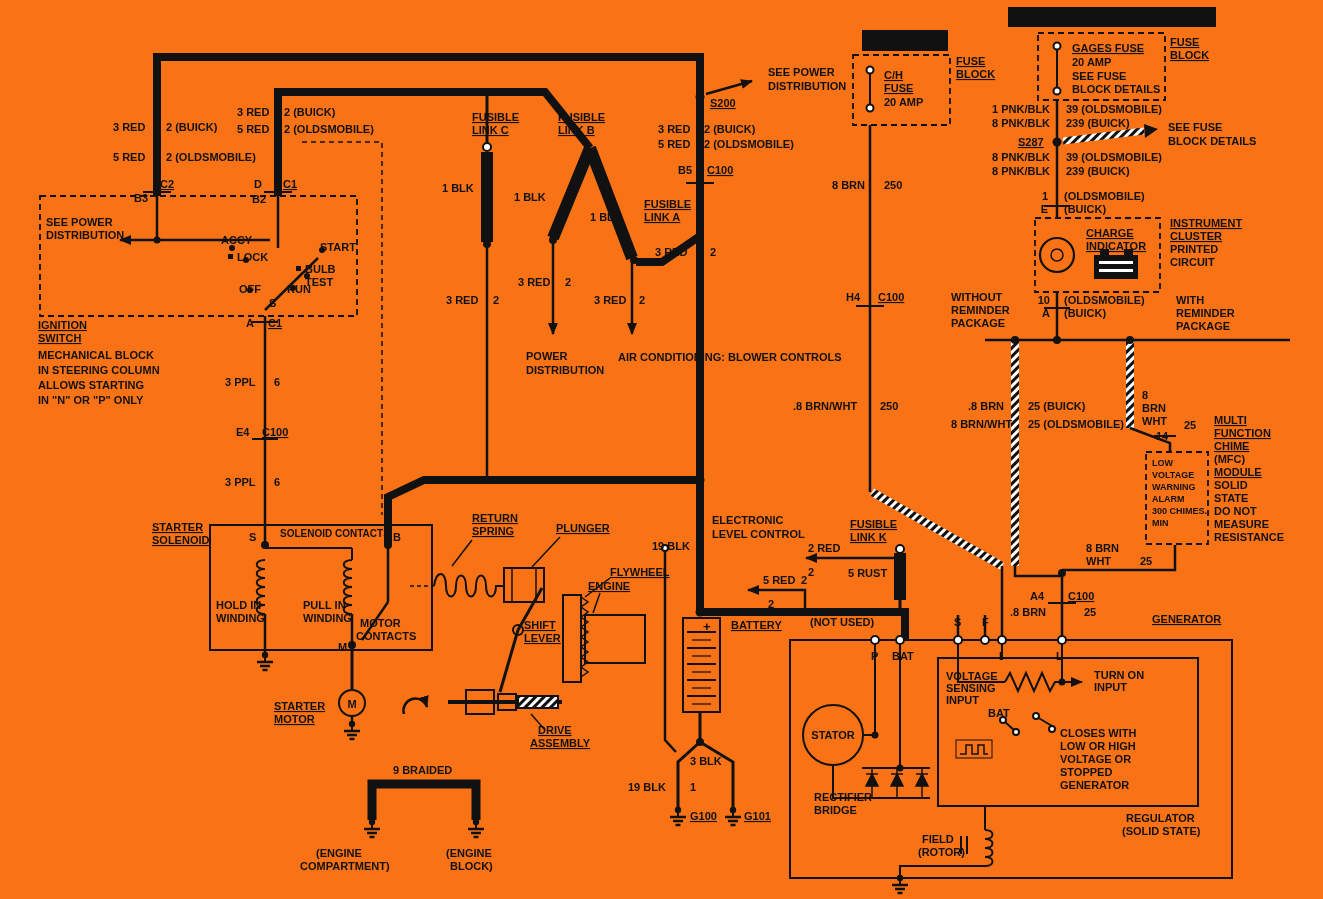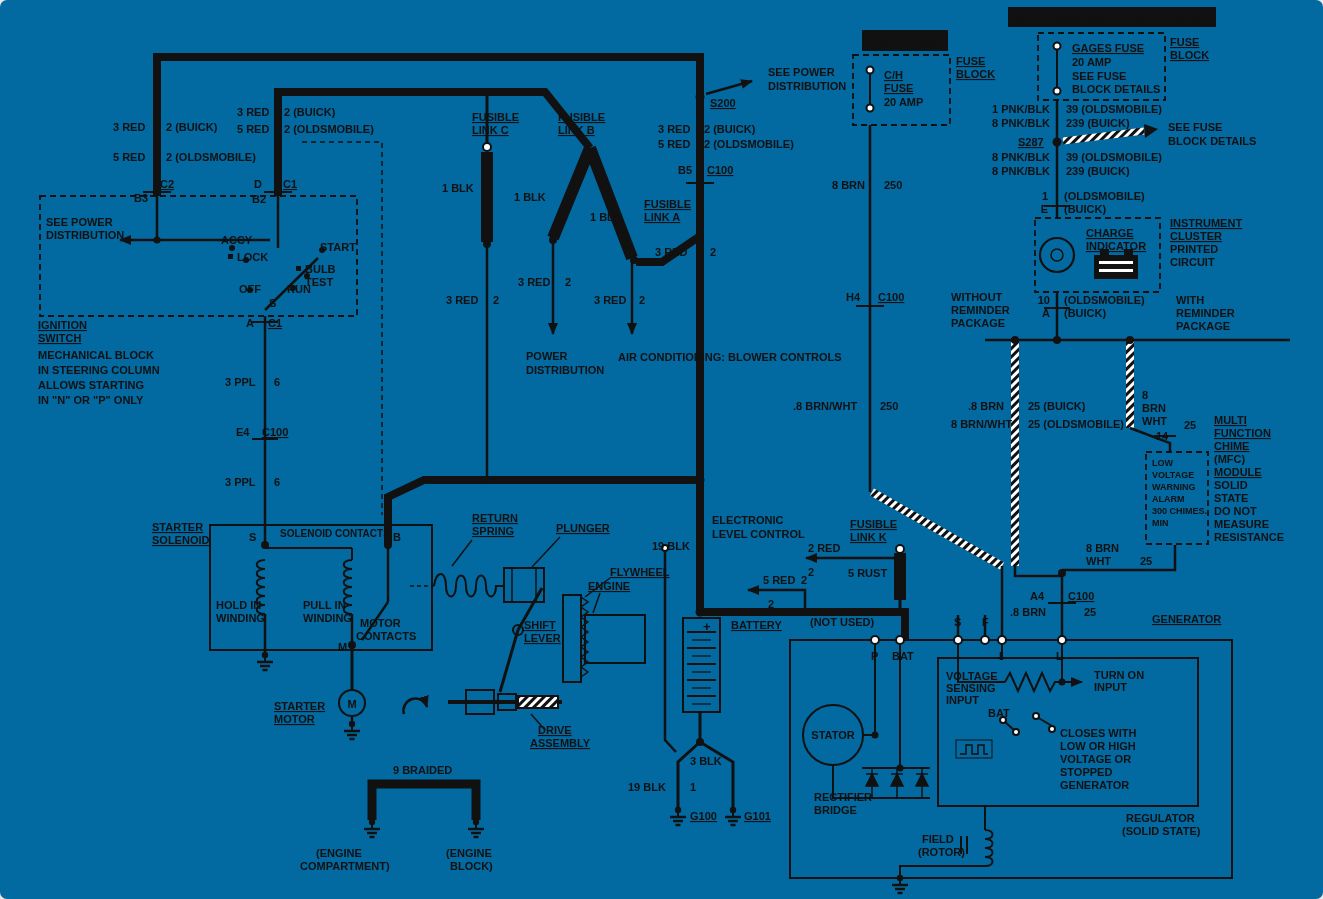--- a/index.html
+++ b/index.html
@@ -1,16 +1,16 @@
 <!DOCTYPE html>
 <html><head>
 <meta charset="utf-8">
 <style>
   html,body{margin:0;padding:0;background:#e8e8e8;}
-  #stage{position:relative;width:1323px;height:899px;background:#0369a1;margin:0 auto;overflow:hidden;border-radius:7px;}
+  #stage{position:relative;width:1323px;height:899px;background:#f97316;margin:0 auto;overflow:hidden;}
   svg{display:block;}
   svg text{font-family:"Liberation Sans","DejaV u Sans",sans-serif;font-weight:700;fill:#111;}
   .bannertxt{font-size:11.5px;letter-spacing:.3px;}
 </style>
 </head>
 <body>
 
 <div id="stage">
 <svg width="1323" height="899" viewBox="0 0 1323 899">
   <defs>

